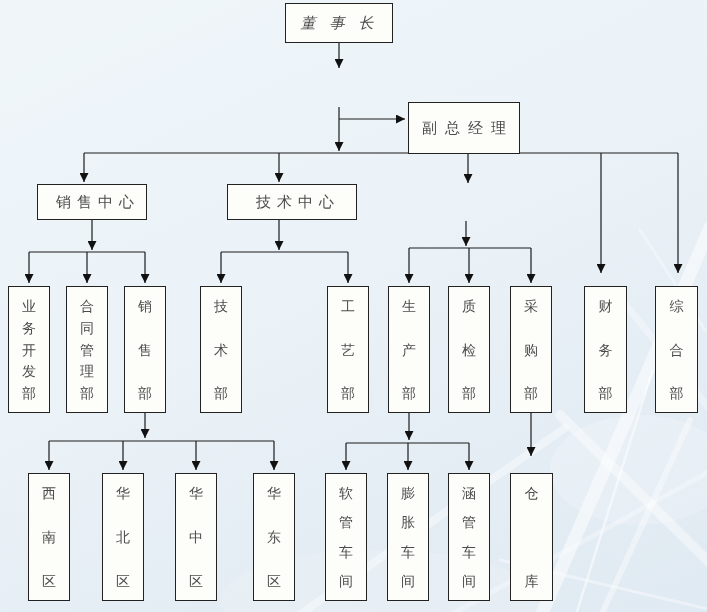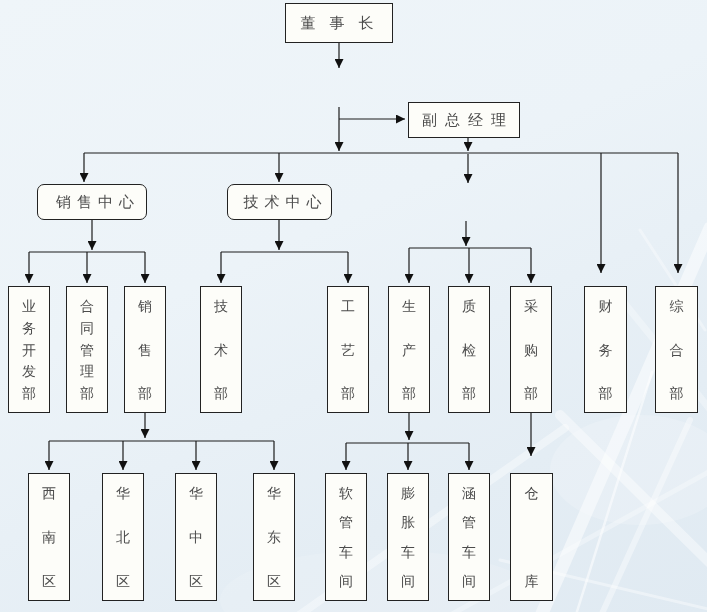--- a/index.html
+++ b/index.html
@@ -7,23 +7,23 @@
     position:relative;width:707px;height:612px;overflow:hidden;
     background:linear-gradient(155deg,#eff5f9 0%,#ecf3f8 40%,#e4edf4 75%,#e0eaf2 100%);
     font-family:"DejaVu Sans","Liberation Sans",sans-serif;
   }
   svg.layer{position:absolute;left:0;top:0;}
   .node{
     position:absolute;box-sizing:border-box;
     background:#fdfdf9;border:1px solid #222;color:#4c4c4c;
   }
   .h-node{display:flex;align-items:center;justify-content:center;font-size:15px;white-space:nowrap;}
-  .ls-wide{letter-spacing:14px;padding-left:10px;}
+  .ls-wide{letter-spacing:14px;padding-left:10px;font-style:italic;}
   .ls-med{letter-spacing:8px;padding-left:8px;}
-  .ls-small{letter-spacing:6px;padding-left:12px;border-radius:7px;}
+  .ls-small{letter-spacing:6px;padding-left:12px;}
   .v-node{
     display:flex;flex-direction:column;align-items:center;justify-content:space-between;
     padding:12px 0;font-size:14px;line-height:1;
   }
   .v-node span{display:block;height:14px;}
 </style>
 </head>
 <body>
 
 <div id="canvas">
@@ -92,24 +92,24 @@
       <line x1="346" y1="443" x2="469" y2="443"></line>
       <line x1="346" y1="443" x2="346" y2="470" marker-end="url(#arr)"></line>
       <line x1="408" y1="443" x2="408" y2="470" marker-end="url(#arr)"></line>
       <line x1="469" y1="443" x2="469" y2="470" marker-end="url(#arr)"></line>
 
       <line x1="531" y1="413" x2="531" y2="456" marker-end="url(#arr)"></line>
     </g>
   </svg>
 
   <div class="node h-node ls-wide" style="left:285px;top:3px;width:108px;height:40px">董事长</div>
-  <div class="node h-node ls-med" style="left:408px;top:102px;width:112px;height:36px">副总经理</div>
+  <div class="node h-node ls-med" style="left:408px;top:102px;width:112px;height:52px">副总经理</div>
 
   <div class="node h-node ls-small" style="left:37px;top:184px;width:110px;height:36px">销售中心</div>
-  <div class="node h-node ls-small" style="left:227px;top:184px;width:105px;height:36px">技术中心</div>
+  <div class="node h-node ls-small" style="left:227px;top:184px;width:130px;height:36px">技术中心</div>
 
   <div class="node v-node" style="left:8px;top:286px;width:42px;height:127px">
       <span>业</span>
       <span>务</span>
       <span>开</span>
       <span>发</span>
       <span>部</span>
     </div>
   <div class="node v-node" style="left:66px;top:286px;width:42px;height:127px">
       <span>合</span>

